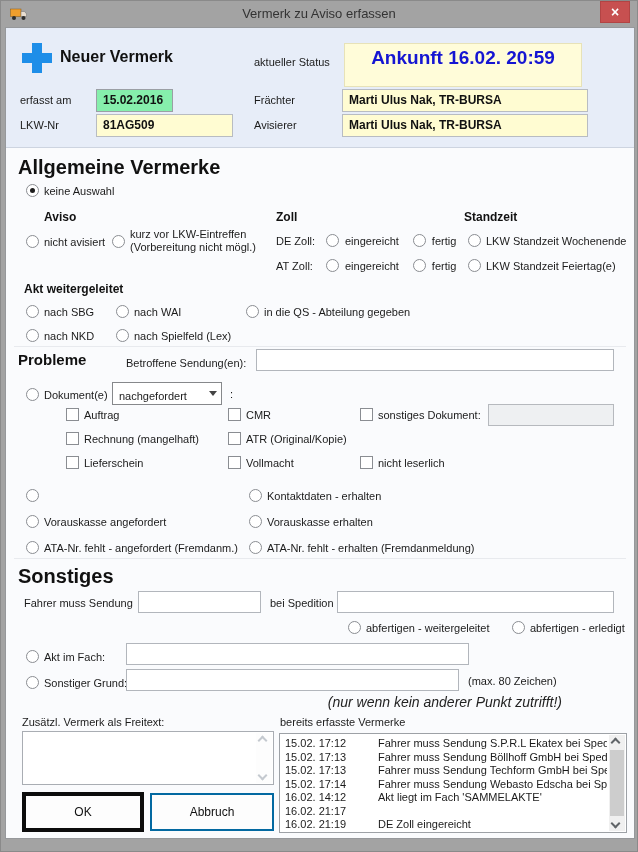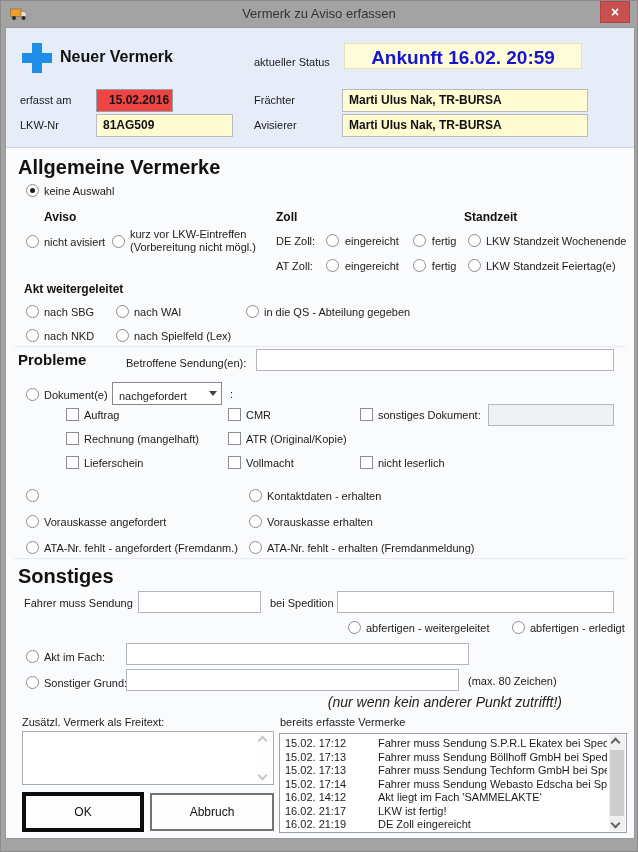--- a/index.html
+++ b/index.html
@@ -17,21 +17,21 @@
   .plus::after{content:"";position:absolute;left:10px;top:0;width:10px;height:30px;background:#1e8ee8;}
   .abs{position:absolute;white-space:nowrap;}
   .lab{font-size:11px;color:#1b1b1b;}
   .h-big{font-size:15px;font-weight:bold;color:#111;}
   .h-mid{font-size:20px;font-weight:bold;color:#111;}
   .h-sub{font-size:12px;font-weight:bold;color:#111;}
   .status{background:#fffcd9;border:1px solid #e7e2b8;color:#1515d2;font-weight:bold;font-size:19px;
     text-align:center;line-height:28px;}
   .vfield{background:#fffcd2;border:1px solid #b8bcc2;font-weight:bold;font-size:12px;color:#111;
     padding:3px 6px;overflow:hidden;}
-  .wfield{background:#ef4444;border:1px solid #9b9fa5;font-weight:bold;font-size:12px;color:#111;padding:3px 12px;}
+  .wfield{background:#86efac;border:1px solid #9b9fa5;font-weight:bold;font-size:12px;color:#111;padding:3px 6px;}
   .tinput{background:#fff;border:1px solid #b2b6bc;height:22px;}
   .ginput{background:#eef0f2;border:1px solid #b6b9be;height:22px;}
   .rrow{position:absolute;display:flex;align-items:center;gap:5px;font-size:11px;color:#1b1b1b;white-space:nowrap;cursor:default;}
   .radio{width:13px;height:13px;border:1px solid #8a8d92;border-radius:50%;background:#fff;display:inline-block;position:relative;flex:none;}
   .radio.checked::after{content:"";position:absolute;left:3px;top:3px;width:5px;height:5px;border-radius:50%;background:#1d1d1d;}
   .checkbox{width:13px;height:13px;border:1px solid #8a8d92;background:#fff;display:inline-block;flex:none;}
   .twolines{line-height:13px;white-space:nowrap;}
   .combo{position:absolute;display:flex;align-items:center;background:#fff;border:1px solid #86888b;height:23px;}
   .combo .ctxt{flex:1;font-size:11px;color:#1b1b1b;padding:4px 0 0 6px;}
   .combo .cbtn{width:17px;display:flex;align-items:center;justify-content:center;}
@@ -45,21 +45,21 @@
   .listbox{position:absolute;background:#fff;border:1px solid #9da1a6;}
   .listrows{position:absolute;left:2px;top:3px;right:19px;bottom:2px;overflow:hidden;}
   .lrow{display:flex;font-size:11px;line-height:13.5px;color:#1b1b1b;}
   .ltime{width:96px;flex:none;padding-left:3px;}
   .ltext{flex:1;white-space:nowrap;overflow:hidden;}
   .sbar{position:absolute;right:1px;top:1px;bottom:1px;width:16px;background:#f0f0f0;}
   .sbar .chev{border-color:#606468;}
   .thumb{position:absolute;left:1px;right:1px;top:15px;bottom:15px;background:#cdcdcd;}
   .btn{position:absolute;background:#fdfdfd;font-size:12px;color:#111;display:flex;align-items:center;justify-content:center;cursor:pointer;}
   .btn.primary{border:4px solid #0c0c0c;}
-  .btn.normal{border:2px solid #737373;}
+  .btn.normal{border:2px solid #0369a1;}
   .note-italic{font-style:italic;font-size:14px;color:#222;}
 </style>
 </head>
 <body>
 
 <div class="window">
   <div class="titlebar">
     <span class="appicon">
       <svg width="18" height="14" viewBox="0 0 18 14">
         <rect x="0.5" y="2" width="10.5" height="7.5" fill="#ef9f2e" stroke="#8a5a10" stroke-width="0.5"></rect>
@@ -71,21 +71,21 @@
     <div class="title">Vermerk zu Aviso erfassen</div>
     <div class="closebtn">×</div>
   </div>
 
   <div class="content">
     <div class="headband"></div>
 
     <div class="plus"></div>
     <div class="abs h-big" style="left:54px;top:20px;font-size:16px;">Neuer Vermerk</div>
     <div class="abs lab" style="left:248px;top:28px;">aktueller Status</div>
-    <div class="abs status" style="left:338px;top:15px;width:238px;height:26px;">Ankunft 16.02. 20:59</div>
+    <div class="abs status" style="left:338px;top:15px;width:238px;height:44px;">Ankunft 16.02. 20:59</div>
 
     <div class="abs lab" style="left:14px;top:66px;">erfasst am</div>
     <div class="abs wfield" style="left:90px;top:61px;width:77px;height:23px;">15.02.2016</div>
     <div class="abs lab" style="left:14px;top:91px;">LKW-Nr</div>
     <div class="abs vfield" style="left:90px;top:86px;width:137px;height:23px;">81AG509</div>
     <div class="abs lab" style="left:248px;top:66px;">Frächter</div>
     <div class="abs vfield" style="left:336px;top:61px;width:246px;height:23px;">Marti Ulus Nak, TR-BURSA</div>
     <div class="abs lab" style="left:248px;top:91px;">Avisierer</div>
     <div class="abs vfield" style="left:336px;top:86px;width:246px;height:23px;">Marti Ulus Nak, TR-BURSA</div>
 
@@ -298,21 +298,20 @@
             <span class="ltext">Fahrer muss Sendung Webasto Edscha bei Spedition So</span>
           </div>
 
           <div class="lrow">
             <span class="ltime">16.02. 14:12</span>
             <span class="ltext">Akt liegt im Fach 'SAMMELAKTE'</span>
           </div>
 
           <div class="lrow">
             <span class="ltime">16.02. 21:17</span>
-            <span class="ltext">LKW ist fertig!</span>
           </div>
 
           <div class="lrow">
             <span class="ltime">16.02. 21:19</span>
             <span class="ltext">DE Zoll eingereicht</span>
           </div>
         </div>
       <div class="sbar">
         <span class="chev up"></span>
         <div class="thumb"></div>

